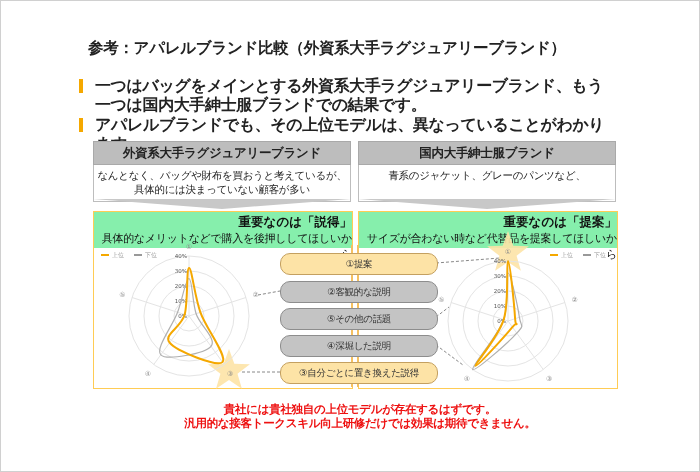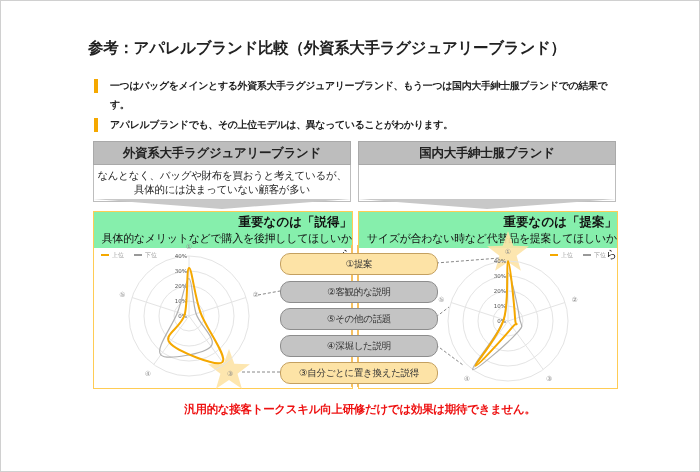--- a/index.html
+++ b/index.html
@@ -1,20 +1,20 @@
 <!DOCTYPE html>
 <html><head>
 <meta charset="utf-8">
 <style>
   html, body { margin:0; padding:0; }
   body { width:700px; height:472px; background:#fff; position:relative; overflow:hidden;
          font-family:"DejaVu Sans", "Liberation Sans", sans-serif; color:#222; }
   .frame { position:absolute; left:0; top:0; width:698px; height:470px; border:1px solid #d0d0d0; }
   .title { position:absolute; left:88px; top:38px; font-size:15.5px; font-weight:bold; letter-spacing:-0.3px; white-space:nowrap; }
-  .bullet { position:absolute; left:94px; font-size:10px; font-weight:bold; line-height:19px; letter-spacing:-0.4px; }
+  .bullet { position:absolute; left:79px; font-size:16px; font-weight:bold; line-height:19px; letter-spacing:-0.4px; }
   .bullet .bar { position:absolute; left:0; top:3px; width:4px; height:14px; background:#f5a800; }
   .bullet .txt { margin-left:16px; display:block; }
   .b1 { top:76px; width:530px; }
   .b2 { top:115px; width:530px; }
 
   .brand { position:absolute; top:141px; width:258px; height:60px; }
   .brand .hdr { height:22px; background:#bdbdbd; border:1px solid #a9a9a9; text-align:center; font-size:12.5px; font-weight:bold; line-height:22px; letter-spacing:-0.3px; }
   .brand .desc { border:1px solid #bdbdbd; border-top:none; background:#fff; text-align:center; font-size:10.5px; line-height:14px; padding:3px 0; height:30px; letter-spacing:-0.3px; }
   .brand .chev { position:absolute; left:0; top:58px; width:258px; height:10px; }
   .brand-left { left:93px; }
@@ -62,20 +62,21 @@
     <div>なんとなく、バッグや財布を買おうと考えているが、</div>
     <div>具体的には決まっていない顧客が多い</div>
   </div>
   <svg class="chev" viewBox="0 0 258 10" preserveAspectRatio="none">
     <polygon points="0,0 258,0 129,10" fill="#c8c8c8"></polygon>
   </svg>
 </div>
 <div class="brand brand-right">
   <div class="hdr">国内大手紳士服ブランド</div>
   <div class="desc">
+    <div>青系のジャケット、グレーのパンツなど、</div>
   </div>
   <svg class="chev" viewBox="0 0 258 10" preserveAspectRatio="none">
     <polygon points="0,0 258,0 129,10" fill="#c8c8c8"></polygon>
   </svg>
 </div>
 
 <div class="panel panel-left">
   <div class="phdr">
     <div class="l1">重要なのは「説得」</div>
     <div class="l2">具体的なメリットなどで購入を後押ししてほしいから</div>
@@ -152,14 +153,15 @@
     <line x1="436" y1="345" x2="463" y2="365" stroke="#888" stroke-width="1" stroke-dasharray="3,2" fill="none"></line>
   </svg>
 
 <div class="pill hl" style="top:253px">①提案</div>
 <div class="pill gr" style="top:281px">②客観的な説明</div>
 <div class="pill gr" style="top:308px">⑤その他の話題</div>
 <div class="pill gr" style="top:335px">④深堀した説明</div>
 <div class="pill hl" style="top:362px">③自分ごとに置き換えた説得</div>
 
 <div class="concl">
+  <div>貴社には貴社独自の上位モデルが存在するはずです。</div>
   <div>汎用的な接客トークスキル向上研修だけでは効果は期待できません。</div>
 </div>
 
 </body></html>

